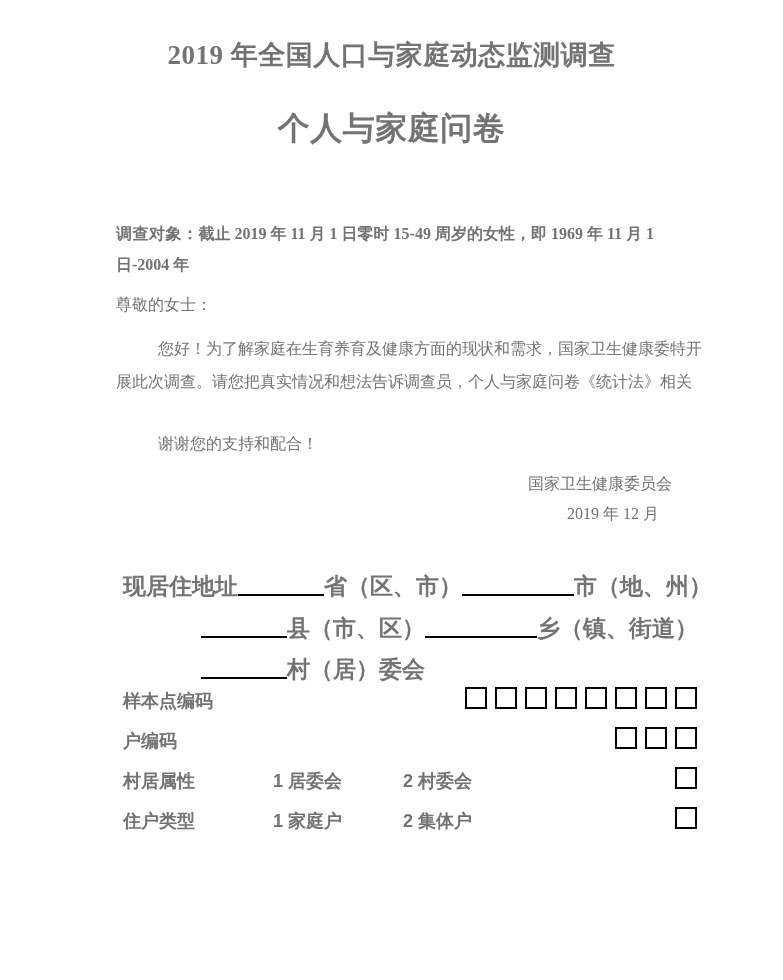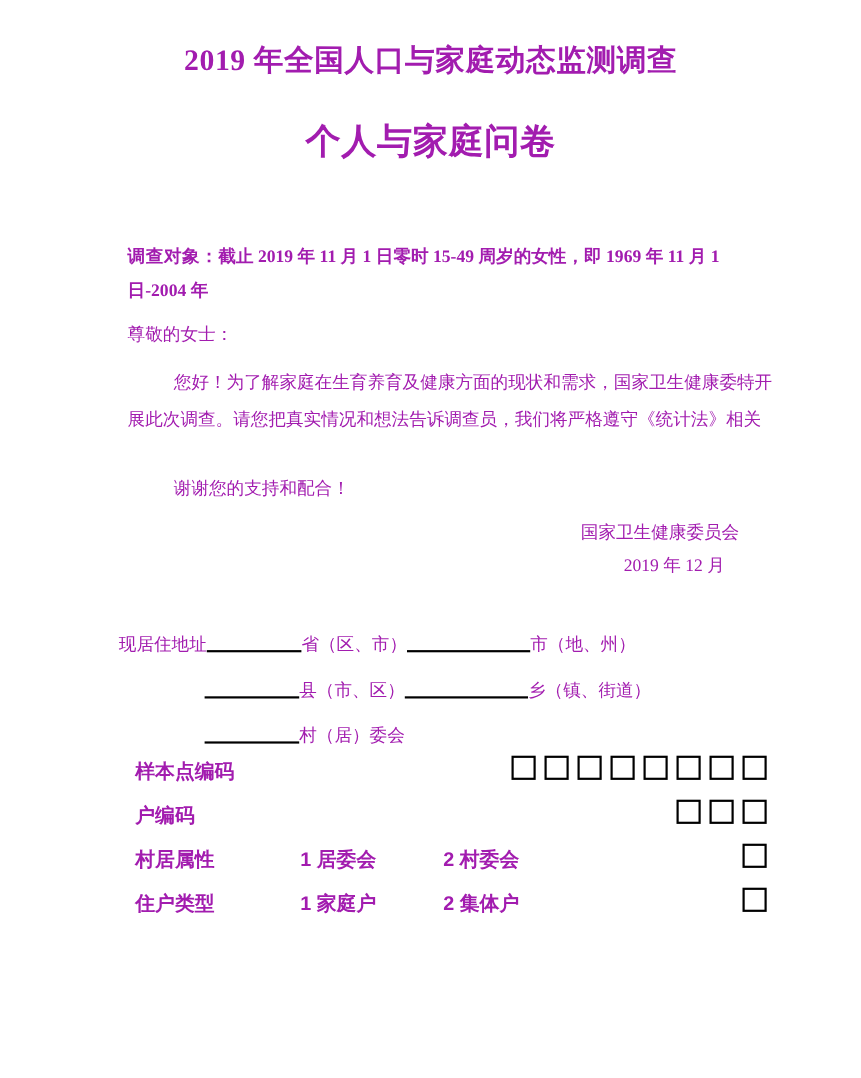--- a/index.html
+++ b/index.html
@@ -1,20 +1,20 @@
 <!DOCTYPE html>
 <html><head>
 <meta charset="utf-8">
 <style>
   html,body{margin:0;padding:0;background:#ffffff;}
   .page{
     position:relative;
     width:783px;height:924px;
     background:#ffffff;
-    color:#a21caf;
+    color:#737373;
     font-family:"Liberation Serif","DejaVu Serif",serif;
     overflow:hidden;
   }
   .abs{position:absolute;}
 
   .title{left:0;right:0;text-align:center;font-weight:bold;letter-spacing:0.5px;}
   .title1{top:38px;font-size:27px;line-height:34px;}
   .title2{top:111px;font-size:32px;line-height:34px;}
 
   .notice{top:218px;left:116px;width:557px;font-size:16px;font-weight:bold;line-height:31px;}
@@ -24,21 +24,21 @@
 
   .letter-body{top:333px;left:116px;width:560px;font-size:16px;}
   .letter-body .bline{line-height:32.5px;white-space:nowrap;}
   .letter-body .bline.indent{padding-left:42px;}
 
   .thanks{top:434px;left:158px;font-size:16px;}
 
   .signature{top:474px;right:111px;font-size:16px;}
   .sigdate{top:504px;right:124px;font-size:16px;text-align:right;}
 
-  .address{top:566px;left:108px;font-size:16px;font-weight:normal;
+  .address{top:566px;left:123px;font-size:23px;font-weight:bold;
            font-family:"Liberation Sans","DejaVu Sans",sans-serif;}
   .address .aline{line-height:41.5px;white-space:nowrap;}
   .address .aline.aindent{padding-left:78px;}
   .blank{display:inline-block;height:2px;background:#000;vertical-align:-2px;}
   .w86{width:86px;}
   .w112{width:112px;}
 
   .code-row{position:absolute;left:123px;right:86px;height:24px;
             font-family:"Liberation Sans","DejaVu Sans",sans-serif;
             font-weight:bold;font-size:18px;}
@@ -60,21 +60,21 @@
   <div class="abs title title2">个人与家庭问卷</div>
 
   <div class="abs notice">
     <div class="nline"><span class="nlabel">调查对象：</span><span>截止 2019 年 11 月 1 日零时 15-49 周岁的女性，即 1969 年 11 月 1 日-2004 年</span></div>
   </div>
 
   <div class="abs salutation">尊敬的女士：</div>
 
   <div class="abs letter-body">
     <div class="bline indent">您好！为了解家庭在生育养育及健康方面的现状和需求，国家卫生健康委特开</div>
-    <div class="bline">展此次调查。请您把真实情况和想法告诉调查员，我们将严格遵守《统计法》相关</div>
+    <div class="bline">展此次调查。请您把真实情况和想法告诉调查员，个人与家庭问卷《统计法》相关</div>
   </div>
 
   <div class="abs thanks">谢谢您的支持和配合！</div>
 
   <div class="abs signature">国家卫生健康委员会</div>
   <div class="abs sigdate">2019 年 12 月</div>
 
   <div class="abs address">
     <div class="aline"><span>现居住地址</span><span class="blank w86"></span><span>省（区、市）</span><span class="blank w112"></span><span>市（地、州）</span></div>
     <div class="aline aindent"><span class="blank w86"></span><span>县（市、区）</span><span class="blank w112"></span><span>乡（镇、街道）</span></div>

